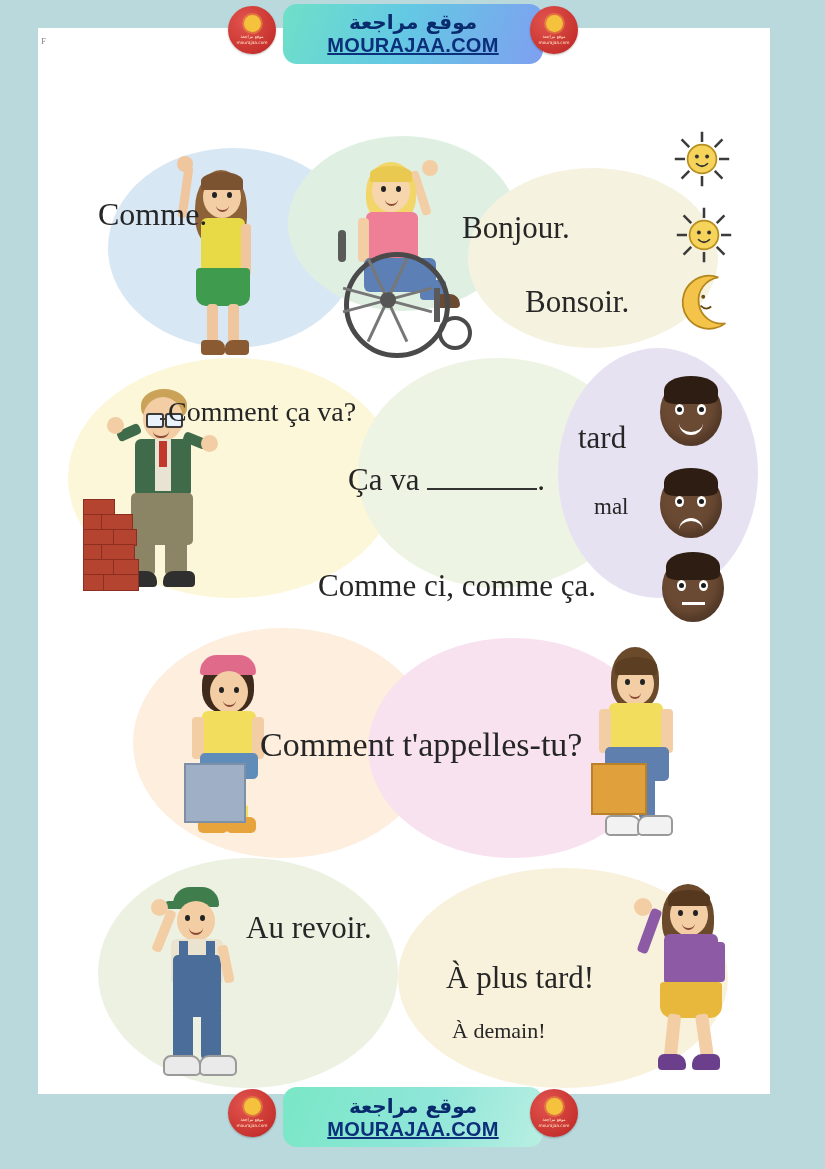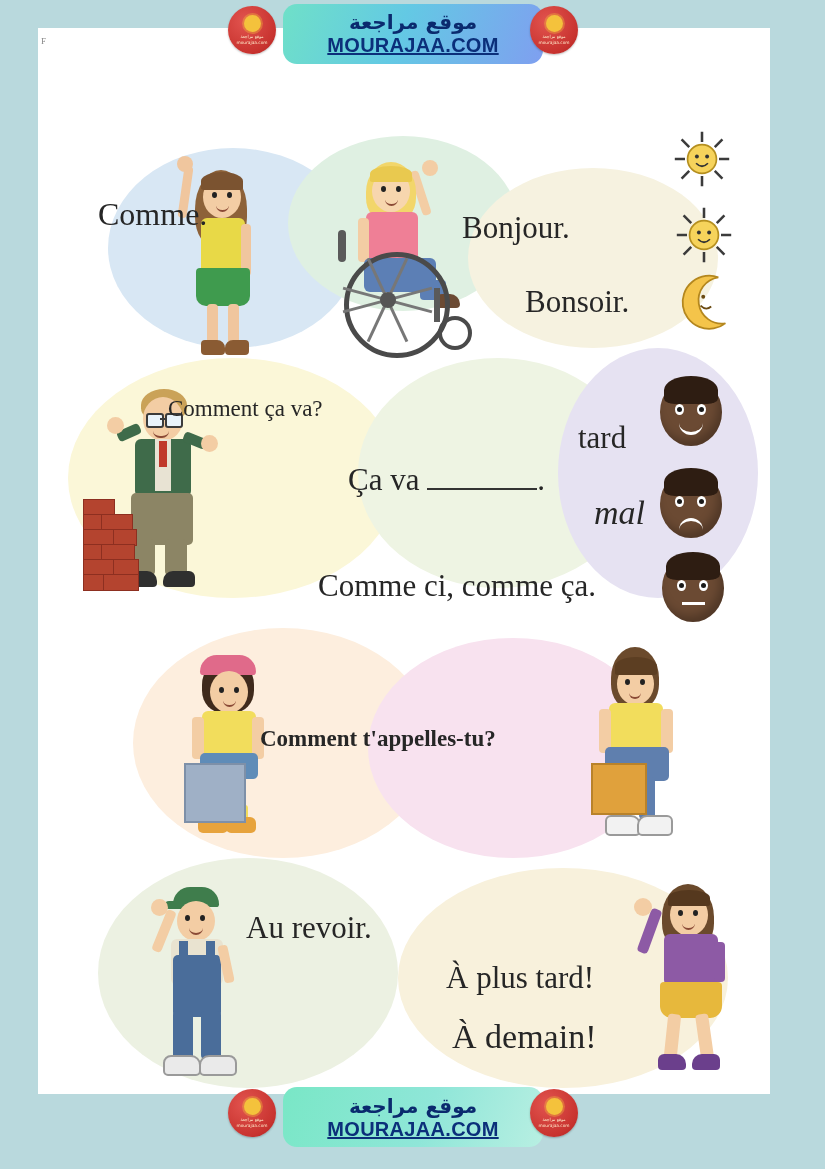--- a/index.html
+++ b/index.html
@@ -351,30 +351,30 @@
     <div class="brick" style="left:0px; top:146px; width:30px; height:15px;"></div>
     <div class="brick" style="left:30px; top:146px; width:22px; height:15px;"></div>
     <div class="brick" style="left:0px; top:161px; width:18px; height:15px;"></div>
     <div class="brick" style="left:18px; top:161px; width:32px; height:15px;"></div>
     <div class="brick" style="left:0px; top:176px; width:30px; height:15px;"></div>
     <div class="brick" style="left:30px; top:176px; width:24px; height:15px;"></div>
     <div class="brick" style="left:0px; top:191px; width:20px; height:15px;"></div>
     <div class="brick" style="left:20px; top:191px; width:34px; height:15px;"></div>
   </div>
 
-  <div class="phrase" style="left:130px; top:368px; font-size:23px;">Comment ça va?</div>
+  <div class="phrase" style="left:130px; top:368px; font-size:28px;">Comment ça va?</div>
 
   <div class="phrase" style="left:310px; top:434px; font-size:31px;">
     <span>Ça va</span>
     <span class="blank-line" style="width:110px; height:22px;"></span><span>.</span>
   </div>
 
   <div class="phrase" style="left:540px; top:392px; font-size:31px;">tard</div>
 
-  <div class="phrase" style="left:556px; top:466px; font-size:34px;font-style:italic;">mal</div>
+  <div class="phrase" style="left:556px; top:466px; font-size:23px;">mal</div>
 
   <div class="phrase" style="left:280px; top:540px; font-size:31px;">Comme ci, comme ça.</div>
 
   <div class="face" style="left:622px; top:350px;">
     <div class="hairtop"></div>
     <div class="eye" style="left:15px; top:26px;"></div>
     <div class="eye" style="left:37px; top:26px;"></div>
     <div class="mouth" style="left:19px; top:42px; width:24px; height:12px; border-bottom:3px solid #fff; border-radius:0 0 14px 14px;"></div>
   </div>
 
@@ -410,21 +410,21 @@
     <div class="limb" style="left:52px; top:122px; width:14px; height:40px; background:#f3cda4;"></div>
 
     <div style="left:26px; top:152px; width:20px; height:14px; background:#f2dd5c; border-radius:3px;"></div>
     <div style="left:50px; top:152px; width:20px; height:14px; background:#f2dd5c; border-radius:3px;"></div>
     <div style="left:20px; top:164px; width:30px; height:16px; border-radius:6px 10px 5px 5px; background:#e7a33c;"></div>
     <div style="left:48px; top:164px; width:30px; height:16px; border-radius:10px 6px 5px 5px; background:#e7a33c;"></div>
 
     <div style="left:6px; top:110px; width:58px; height:56px; background:#9fb0c6; border:2px solid #7e90a8;"></div>
   </div>
 
-  <div class="phrase" style="left:222px; top:698px; font-size:23px;font-weight:bold;">Comment t'appelles-tu?</div>
+  <div class="phrase" style="left:222px; top:698px; font-size:34px;">Comment t'appelles-tu?</div>
 
 
   <div class="fig" style="left:545px; top:615px; width:120px; height:215px;">
     <div class="hair" style="left:28px; top:4px; width:48px; height:62px; background:#6b4a2c;"></div>
     <div class="head" style="left:34px; top:20px; width:37px; height:42px; background:#f3cda4;"></div>
     <div style="left:32px; top:14px; width:42px; height:18px; border-radius:50% 50% 10% 10%; background:#5c3e22;"></div>
     <div style="left:42px; top:36px; width:5px; height:6px; border-radius:50%; background:#222;"></div>
     <div style="left:57px; top:36px; width:5px; height:6px; border-radius:50%; background:#222;"></div>
     <div style="left:46px; top:48px; width:12px; height:6px; border-bottom:2px solid #8a4a36; border-radius:0 0 10px 10px;"></div>
     <div class="torso" style="left:26px; top:60px; width:54px; height:50px; background:#f2dd5c;"></div>
@@ -461,21 +461,21 @@
     <div class="limb" style="left:68px; top:128px; width:20px; height:48px; background:#4a6d9a;"></div>
 
     <div style="left:30px; top:172px; width:34px; height:17px; border-radius:8px 10px 5px 5px; background:#eaeaea; border:2px solid #9a9a9a;"></div>
     <div style="left:66px; top:172px; width:34px; height:17px; border-radius:10px 8px 5px 5px; background:#eaeaea; border:2px solid #9a9a9a;"></div>
   </div>
 
   <div class="phrase" style="left:208px; top:882px; font-size:31px;">Au revoir.</div>
 
   <div class="phrase" style="left:408px; top:932px; font-size:31px;">À plus tard!</div>
 
-  <div class="phrase" style="left:414px; top:990px; font-size:34px;">À demain!</div>
+  <div class="phrase" style="left:414px; top:990px; font-size:22px;">À demain!</div>
 
   <div class="fig" style="left:580px; top:840px; width:130px; height:215px;">
     <div class="hair" style="left:44px; top:16px; width:52px; height:66px; background:#6b4a2c;"></div>
     <div class="head" style="left:52px; top:26px; width:38px; height:42px; background:#f3cda4;"></div>
     <div style="left:50px; top:22px; width:42px; height:16px; border-radius:50% 50% 10% 10%; background:#55381e;"></div>
     <div style="left:60px; top:42px; width:5px; height:6px; border-radius:50%; background:#222;"></div>
     <div style="left:75px; top:42px; width:5px; height:6px; border-radius:50%; background:#222;"></div>
     <div style="left:64px; top:54px; width:13px; height:6px; border-bottom:2px solid #8a4a36; border-radius:0 0 10px 10px;"></div>
 
     <div class="torso" style="left:46px; top:66px; width:54px; height:52px; background:#8d5aa5;"></div>

